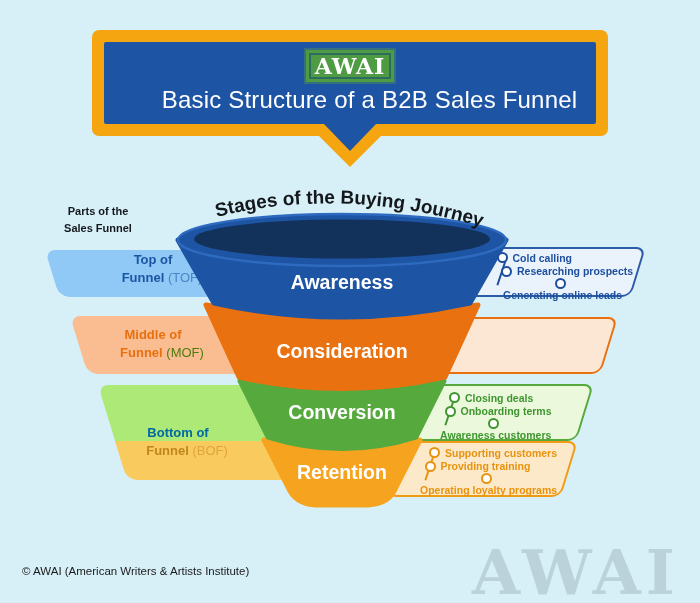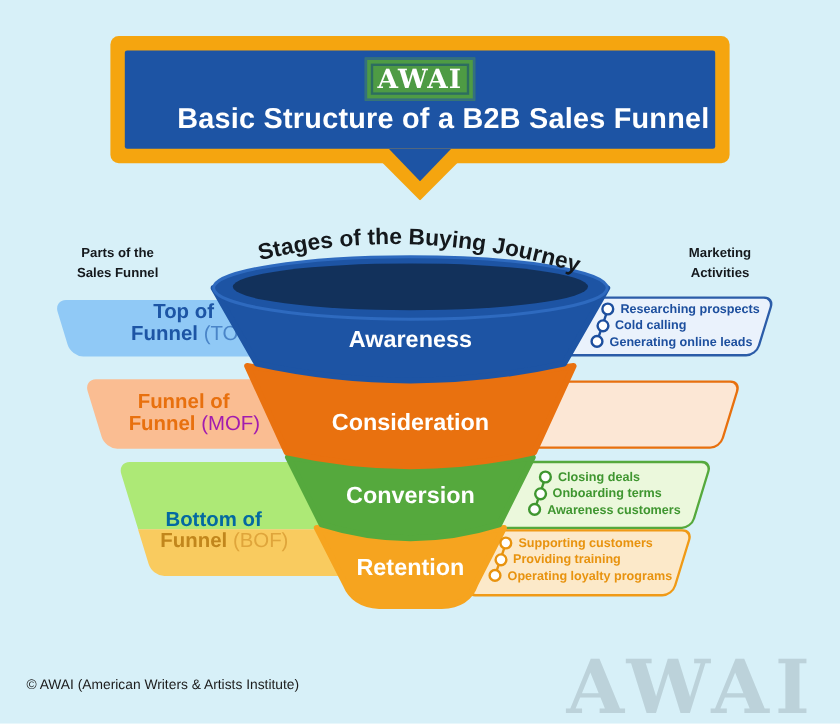--- a/index.html
+++ b/index.html
@@ -14,21 +14,21 @@
   .banner-inner { position:absolute; left:12px; top:12px; right:12px; bottom:12px;
     background:#1D54A4; border-radius:2px; }
   .logo { position:absolute; left:50%; top:6px; transform:translateX(-50%);
     width:92px; height:36px; background:#4E9B44; border:2px solid #35707E;
     box-sizing:border-box; display:flex; align-items:center; justify-content:center; }
   .logo::before { content:""; position:absolute; left:3px; top:3px; right:3px; bottom:3px;
     border:2px solid rgba(28,84,110,.65); pointer-events:none; }
   .logo-txt { font-family:"DejaVu Serif", serif; font-weight:bold; font-size:22px;
     color:#FFFFFF; letter-spacing:1px; line-height:1; }
   .banner-title { position:absolute; left:0; right:0; bottom:10px; text-align:center;
-    color:#FFFFFF; font-weight:bold; font-size:24px; letter-spacing:0.2px;margin-left:39px; }
+    color:#FFFFFF; font-weight:normal; font-size:24px; letter-spacing:0.2px;margin-left:39px; }
   .ptr { position:absolute; z-index:6; }
   .ptr-gold { left:317px; top:134px; width:66px; height:33px; background:#F5A50F;
     clip-path:polygon(0 0,100% 0,50% 100%); }
   .ptr-blue { left:324px; top:124px; width:52px; height:27px; background:#1D54A4;
     clip-path:polygon(0 0,100% 0,50% 100%); }
 
   
   .col-head { position:absolute; z-index:2; font-weight:bold; font-size:11px;
     color:#14181C; text-align:center; line-height:17px; white-space:pre-line; }
   .col-head.left  { left:32px;  top:203px; width:132px; }
@@ -42,53 +42,53 @@
   .stage-label { font-family:"Liberation Sans", sans-serif; font-weight:bold;
     fill:#FFFFFF; }
 
   
   .band { position:absolute; z-index:1; transform:skewX(17deg); transform-origin:top; }
   .band-tof { left:45px;  top:250px; width:230px; height:47px; background:#90C9F6; border-radius:10px; }
   .band-mof { left:70px;  top:316px; width:215px; height:58px; background:#FABD92; border-radius:10px; }
   .band-bofg{ left:98px;  top:385px; width:215px; height:56px; background:#ADE976; border-radius:10px 10px 0 0; }
   .band-bofy{ left:115px; top:441px; width:215px; height:39px; background:#F9CB5F; border-radius:0 0 10px 10px; }
 
-  .bl { position:absolute; z-index:2; font-weight:bold; font-size:17px;
+  .bl { position:absolute; z-index:2; font-weight:bold; font-size:13px;
     line-height:17.5px; text-align:center; }
   .bl .paren { font-weight:normal; }
   .bl .l2 { transform:translateX(9px); }
   .bl-tof { left:92px;  top:251px; width:122px; color:#1D55A5; }
   .bl-tof .paren { color:#4A85C8; }
   .bl-mof { left:92px;  top:326px; width:122px; color:#E8700E; }
-  .bl-mof .paren { color:#a21caf;margin-top:14px; }
+  .bl-mof .paren { color:#4d7c0f;margin-top:14px; }
   .bl-bof { left:112px; top:424px; width:132px; }
   .bl-bof .w1 { color:#0369a1; }
   .bl-bof .w2 { color:#C1861C; }
   .bl-bof .paren { color:#DFA53B; }
 
   
   .panel { position:absolute; z-index:1; box-sizing:border-box;
     border:2px solid; border-radius:9px; transform:skewX(-17deg); transform-origin:top; }
   .panel-1 { left:480px; top:247px; width:166px; height:50px; background:#EAF2FC; border-color:#2B5CA8; }
   .panel-2 { left:452px; top:317px; width:166px; height:57px; background:#FCE7D5; border-color:#E8700E; }
   .panel-3 { left:428px; top:384px; width:166px; height:57px; background:#EBF8DC; border-color:#55A93D; }
   .panel-4 { left:404px; top:441px; width:174px; height:56px; background:#FCE9C9; border-color:#F09A16; }
 
   .pc { position:absolute; z-index:5; }
   .pc .row { position:relative; z-index:2; display:flex; align-items:center;
     height:13.5px; font-weight:bold; font-size:10.5px; white-space:nowrap; }
-  .pc .row.r1 { margin-left:9px; } .pc .row.r2 { margin-left:4.5px; } .pc .row.r3 { margin-left:0; }
+  .pc .row.r1 { margin-left:9px; } .pc .row.r2 { margin-left:4.5px; } .pc .row.r3 { margin-left:0;flex-direction:column; }
   .pc .ring { width:7px; height:7px; border:2px solid; border-radius:50%;
     background:#FFFFFF; margin-right:5px; flex:none; }
   .pc .chain { position:absolute; z-index:1; left:9px; top:6px; width:2px; height:28.5px;
     transform:rotate(18.4deg); }
   .pc-1 { left:492px; top:251px; } .pc-1 .row { color:#1D4F9E; } .pc-1 .ring { border-color:#1D4F9E; } .pc-1 .chain { background:#1D4F9E; }
   .pc-2 { left:464px; top:323px; } .pc-2 .row { color:#E8700E; } .pc-2 .ring { border-color:#E8700E; } .pc-2 .chain { background:#E8700E; }
   .pc-3 { left:440px; top:391px; } .pc-3 .row { color:#3F9630; } .pc-3 .ring { border-color:#3F9630; } .pc-3 .chain { background:#3F9630; }
-  .pc-4 { left:407px; top:446px; } .pc-4 .row { color:#E8930F; } .pc-4 .ring { border-color:#E8930F; } .pc-4 .chain { background:#E8930F; }
+  .pc-4 { left:420px; top:446px; } .pc-4 .row { color:#E8930F; } .pc-4 .ring { border-color:#E8930F; } .pc-4 .chain { background:#E8930F; }
 
   
   .copyright { position:absolute; left:22px; top:565px; z-index:2;
     font-size:11.5px; color:#1B1B1B; }
   .watermark { position:absolute; left:472px; top:542px; z-index:0;
     font-family:"DejaVu Serif", serif; font-weight:bold; font-size:62px;
     line-height:1; letter-spacing:5px; color:#BCD2DA; white-space:nowrap; }
 </style>
 </head>
 <body>
@@ -103,34 +103,32 @@
         <span class="logo-txt">AWAI</span>
       </div>
       <div class="banner-title">Basic Structure of a B2B Sales Funnel</div>
     </div>
   </div>
   <div class="ptr ptr-gold"></div>
   <div class="ptr ptr-blue"></div>
 
   <div class="col-head left">Parts of the
 Sales Funnel</div>
-  <div class="col-head right">Marketing
-Activities</div>
 
   <div class="band band-tof"></div>
   <div class="band band-mof"></div>
   <div class="band band-bofg"></div>
   <div class="band band-bofy"></div>
 
   <div class="bl bl-tof">
     <div>Top of</div>
     <div class="l2"><span>Funnel</span> <span class="paren">(TOF)</span></div>
   </div>
   <div class="bl bl-mof">
-    <div>Funnel of</div>
+    <div>Middle of</div>
     <div class="l2"><span>Funnel</span> <span class="paren">(MOF)</span></div>
   </div>
   <div class="bl bl-bof">
     <div class="w1">Bottom of</div>
     <div class="l2"><span class="w2">Funnel</span> <span class="paren">(BOF)</span></div>
   </div>
 
   <div class="panel panel-1"></div>
   <div class="panel panel-2"></div>
   <div class="panel panel-3"></div>
@@ -153,27 +151,27 @@
     <ellipse cx="342" cy="240" rx="164" ry="26" fill="#1D54A4" stroke="#2E6ABF" stroke-width="2.5"></ellipse>
     <ellipse cx="342" cy="239" rx="148" ry="19.5" fill="#12315B"></ellipse>
     <text class="stage-label" x="342" y="289" font-size="19.5" text-anchor="middle">Awareness</text>
     <text class="stage-label" x="342" y="358" font-size="19.5" text-anchor="middle">Consideration</text>
     <text class="stage-label" x="342" y="419" font-size="19.5" text-anchor="middle">Conversion</text>
     <text class="stage-label" x="342" y="479" font-size="19.5" text-anchor="middle">Retention</text>
   </svg>
 
   <div class="pc pc-1">
     <div class="chain"></div>
+    <div class="row r2">
+        <span class="ring"></span>
+        <span>Cold calling</span>
+      </div>
     <div class="row r1">
         <span class="ring"></span>
         <span>Researching prospects</span>
-      </div>
-    <div class="row r2">
-        <span class="ring"></span>
-        <span>Cold calling</span>
       </div>
     <div class="row r3">
         <span class="ring"></span>
         <span>Generating online leads</span>
       </div>
   </div>
   <div class="pc pc-3">
     <div class="chain"></div>
     <div class="row r1">
         <span class="ring"></span>

